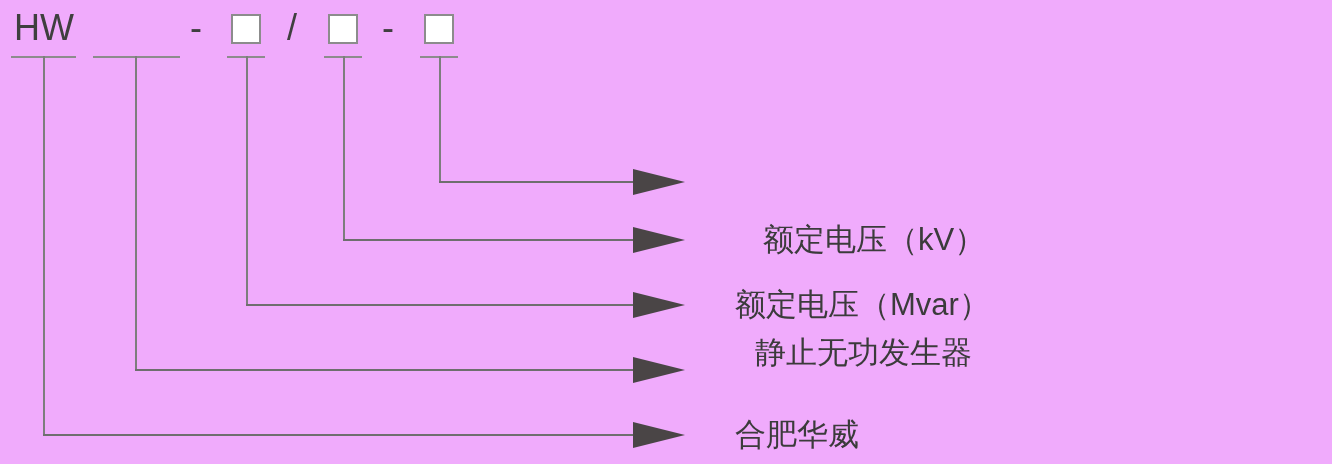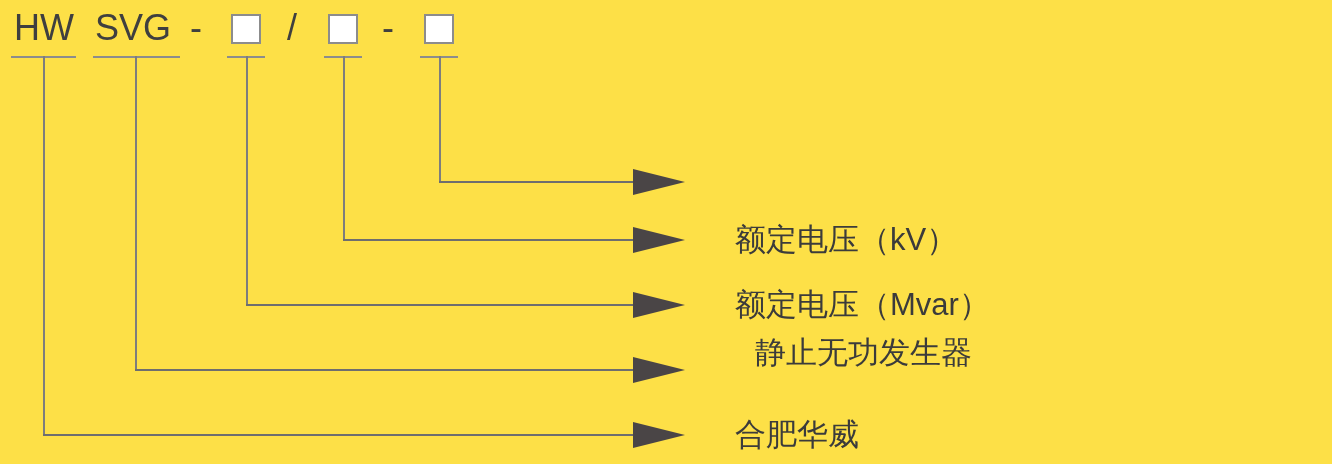--- a/index.html
+++ b/index.html
@@ -7,21 +7,21 @@
     padding: 0;
     background: #ffffff;
   }
   body {
     font-family: "Liberation Sans", "DejaVu Sans", sans-serif;
   }
   #canvas {
     position: relative;
     width: 1332px;
     height: 464px;
-    background: #fde047;
+    background: #f0abfc;
     overflow: hidden;
   }
 
   
   .code-row {
     position: absolute;
     left: 0;
     top: 0;
     width: 100%;
     height: 56px;
@@ -83,21 +83,20 @@
     font-family: "Liberation Sans", "DejaVu Sans", sans-serif;
   }
 </style>
 </head>
 <body>
 
 <div id="canvas">
 
   <div class="code-row">
     <span class="code-token" style="left:14px">HW</span>
-    <span class="code-token" style="left:95px">SVG</span>
     <span class="code-token" style="left:190px">-</span>
     <span class="code-box" style="left:231px"></span>
     <span class="code-token" style="left:287px">/</span>
     <span class="code-box" style="left:328px"></span>
     <span class="code-token" style="left:382px">-</span>
     <span class="code-box" style="left:424px"></span>
   </div>
 
   <div class="underline" style="left:11px;  top:56px; width:65px;"></div>
   <div class="underline" style="left:93px;  top:56px; width:87px;"></div>
@@ -116,18 +115,18 @@
   <div class="hline" style="left:246px; top:304px; width:387px;"></div>
   <div class="hline" style="left:135px; top:369px; width:498px;"></div>
   <div class="hline" style="left:43px;  top:434px; width:590px;"></div>
 
   <div class="arrow" style="left:633px; top:169px;"></div>
   <div class="arrow" style="left:633px; top:227px;"></div>
   <div class="arrow" style="left:633px; top:292px;"></div>
   <div class="arrow" style="left:633px; top:357px;"></div>
   <div class="arrow" style="left:633px; top:422px;"></div>
 
-  <div class="label" style="top:223px;">额定电压（kV）</div>
+  <div class="label" style="top:223px;margin-left:28px;">额定电压（kV）</div>
   <div class="label" style="top:288px;">额定电压（Mvar）</div>
   <div class="label" style="top:336px;margin-left:20px;">静止无功发生器</div>
   <div class="label" style="top:418px;">合肥华威</div>
 
 </div>
 
 </body></html>

